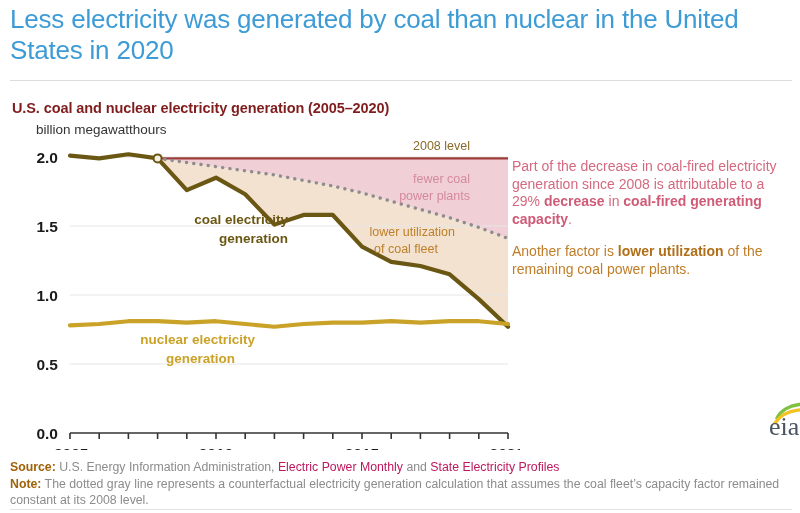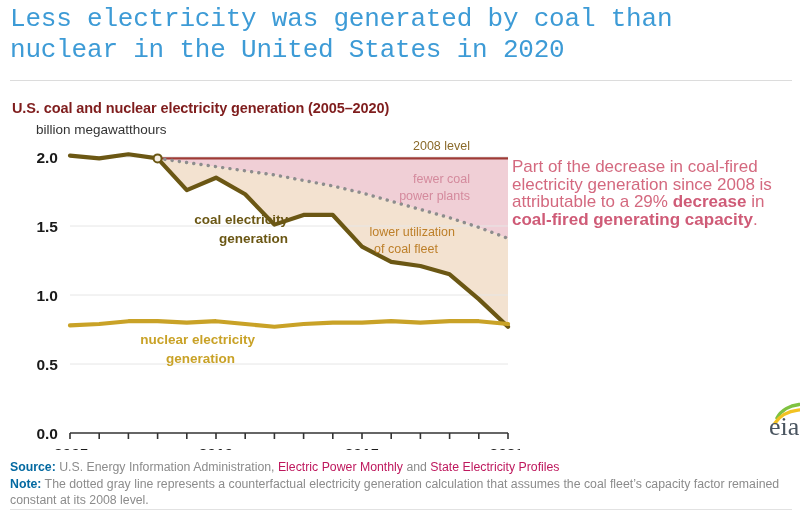--- a/index.html
+++ b/index.html
@@ -14,21 +14,21 @@
     font-family: "Liberation Sans", sans-serif;
     overflow: hidden;
   }
 
   
   #headline {
     position: absolute;
     left: 10px;
     top: 4px;
     width: 760px;
-    font-family: Liberation Mono, monospace;
+    font-family: Liberation Sans, sans-serif;
     font-size: 26px;
     line-height: 31px;
     color: #3d9bd6;
     font-weight: 400;
     letter-spacing: -0.2px;
   }
   #top-rule {
     position: absolute;
     left: 10px;
     top: 80px;
@@ -94,21 +94,21 @@
   }
 
   
   #side {
     position: absolute;
     left: 512px;
     top: 158px;
     width: 282px;
   }
   .para {
-    font-size: 17px;
+    font-size: 14px;
     line-height: 17.5px;
     margin-bottom: 15px;
   }
   .p-pink  { color: #d4697f; }
   .p-tan   { color: #c07d28; }
   .p-gray  { color: #4c4c4c; }
   .b-pink  { font-weight: bold; color: #cf5b77; }
   .b-tan   { font-weight: bold; color: #b26f19; }
   .b-dark  { font-weight: bold; color: #3d3d3d; }
 
@@ -124,21 +124,21 @@
   
   #footer {
     position: absolute;
     left: 10px;
     top: 459px;
     width: 784px;
     font-size: 12.3px;
     line-height: 16.5px;
     color: #8c8c8c;
   }
-  #footer b { color: #0369a1; }
+  #footer b { color: #a16207; }
   .src-link {
     color: #be185d;
   }
   #bottom-rule {
     position: absolute;
     left: 10px;
     top: 509px;
     width: 782px;
     height: 1px;
     background: #e2e2e2;
@@ -195,20 +195,21 @@
       <text x="470" y="10.379999999999995" text-anchor="end" class="levellabel">2008 level</text>
       <text x="288" y="84" text-anchor="end" class="serieslabel" fill="#6b5714"><tspan x="288" dy="0">coal electricity</tspan><tspan x="288" dy="19">generation</tspan></text>
       <text x="255" y="204" text-anchor="end" class="serieslabel" fill="#c9a227"><tspan x="255" dy="0">nuclear electricity</tspan><tspan x="235" dy="19">generation</tspan></text>
       <text x="470" y="43" text-anchor="end" class="annotlabel" fill="#d48a9d"><tspan x="470" dy="0">fewer coal</tspan><tspan x="470" dy="17">power plants</tspan></text>
       <text x="455" y="96" text-anchor="end" class="annotlabel" fill="#bd7f29"><tspan x="455" dy="0">lower utilization</tspan><tspan x="438" dy="17">of coal fleet</tspan></text>
     </svg>
 </div>
 
 <div id="side">
   <div class="para p-pink"><span>Part of the decrease in coal-fired electricity generation since 2008 is attributable to a 29% </span><span class="b-pink">decrease</span><span> in </span><span class="b-pink">coal-fired generating capacity</span><span>.</span></div>
+  <div class="para p-tan"><span>Another factor is </span><span class="b-tan">lower utilization</span><span> of the remaining coal power plants.</span></div>
 </div>
 
 <div id="eia-logo">
   <svg width="72" height="42" viewBox="0 0 72 42">
     <path d="M22,20 C30,4 58,2 66,14" stroke="#7fc241" stroke-width="3.4" fill="none" stroke-linecap="round"></path>
     <path d="M20,25 C30,10 56,8 66,18" stroke="#f2c222" stroke-width="3.2" fill="none" stroke-linecap="round"></path>
     <path d="M64,13 C72,23 66,36 54,39" stroke="#3d9bd6" stroke-width="3.4" fill="none" stroke-linecap="round"></path>
     <text x="14" y="37" font-family="Liberation Serif, serif" font-size="26" fill="#4a5560">eia</text>
   </svg>
 </div>

